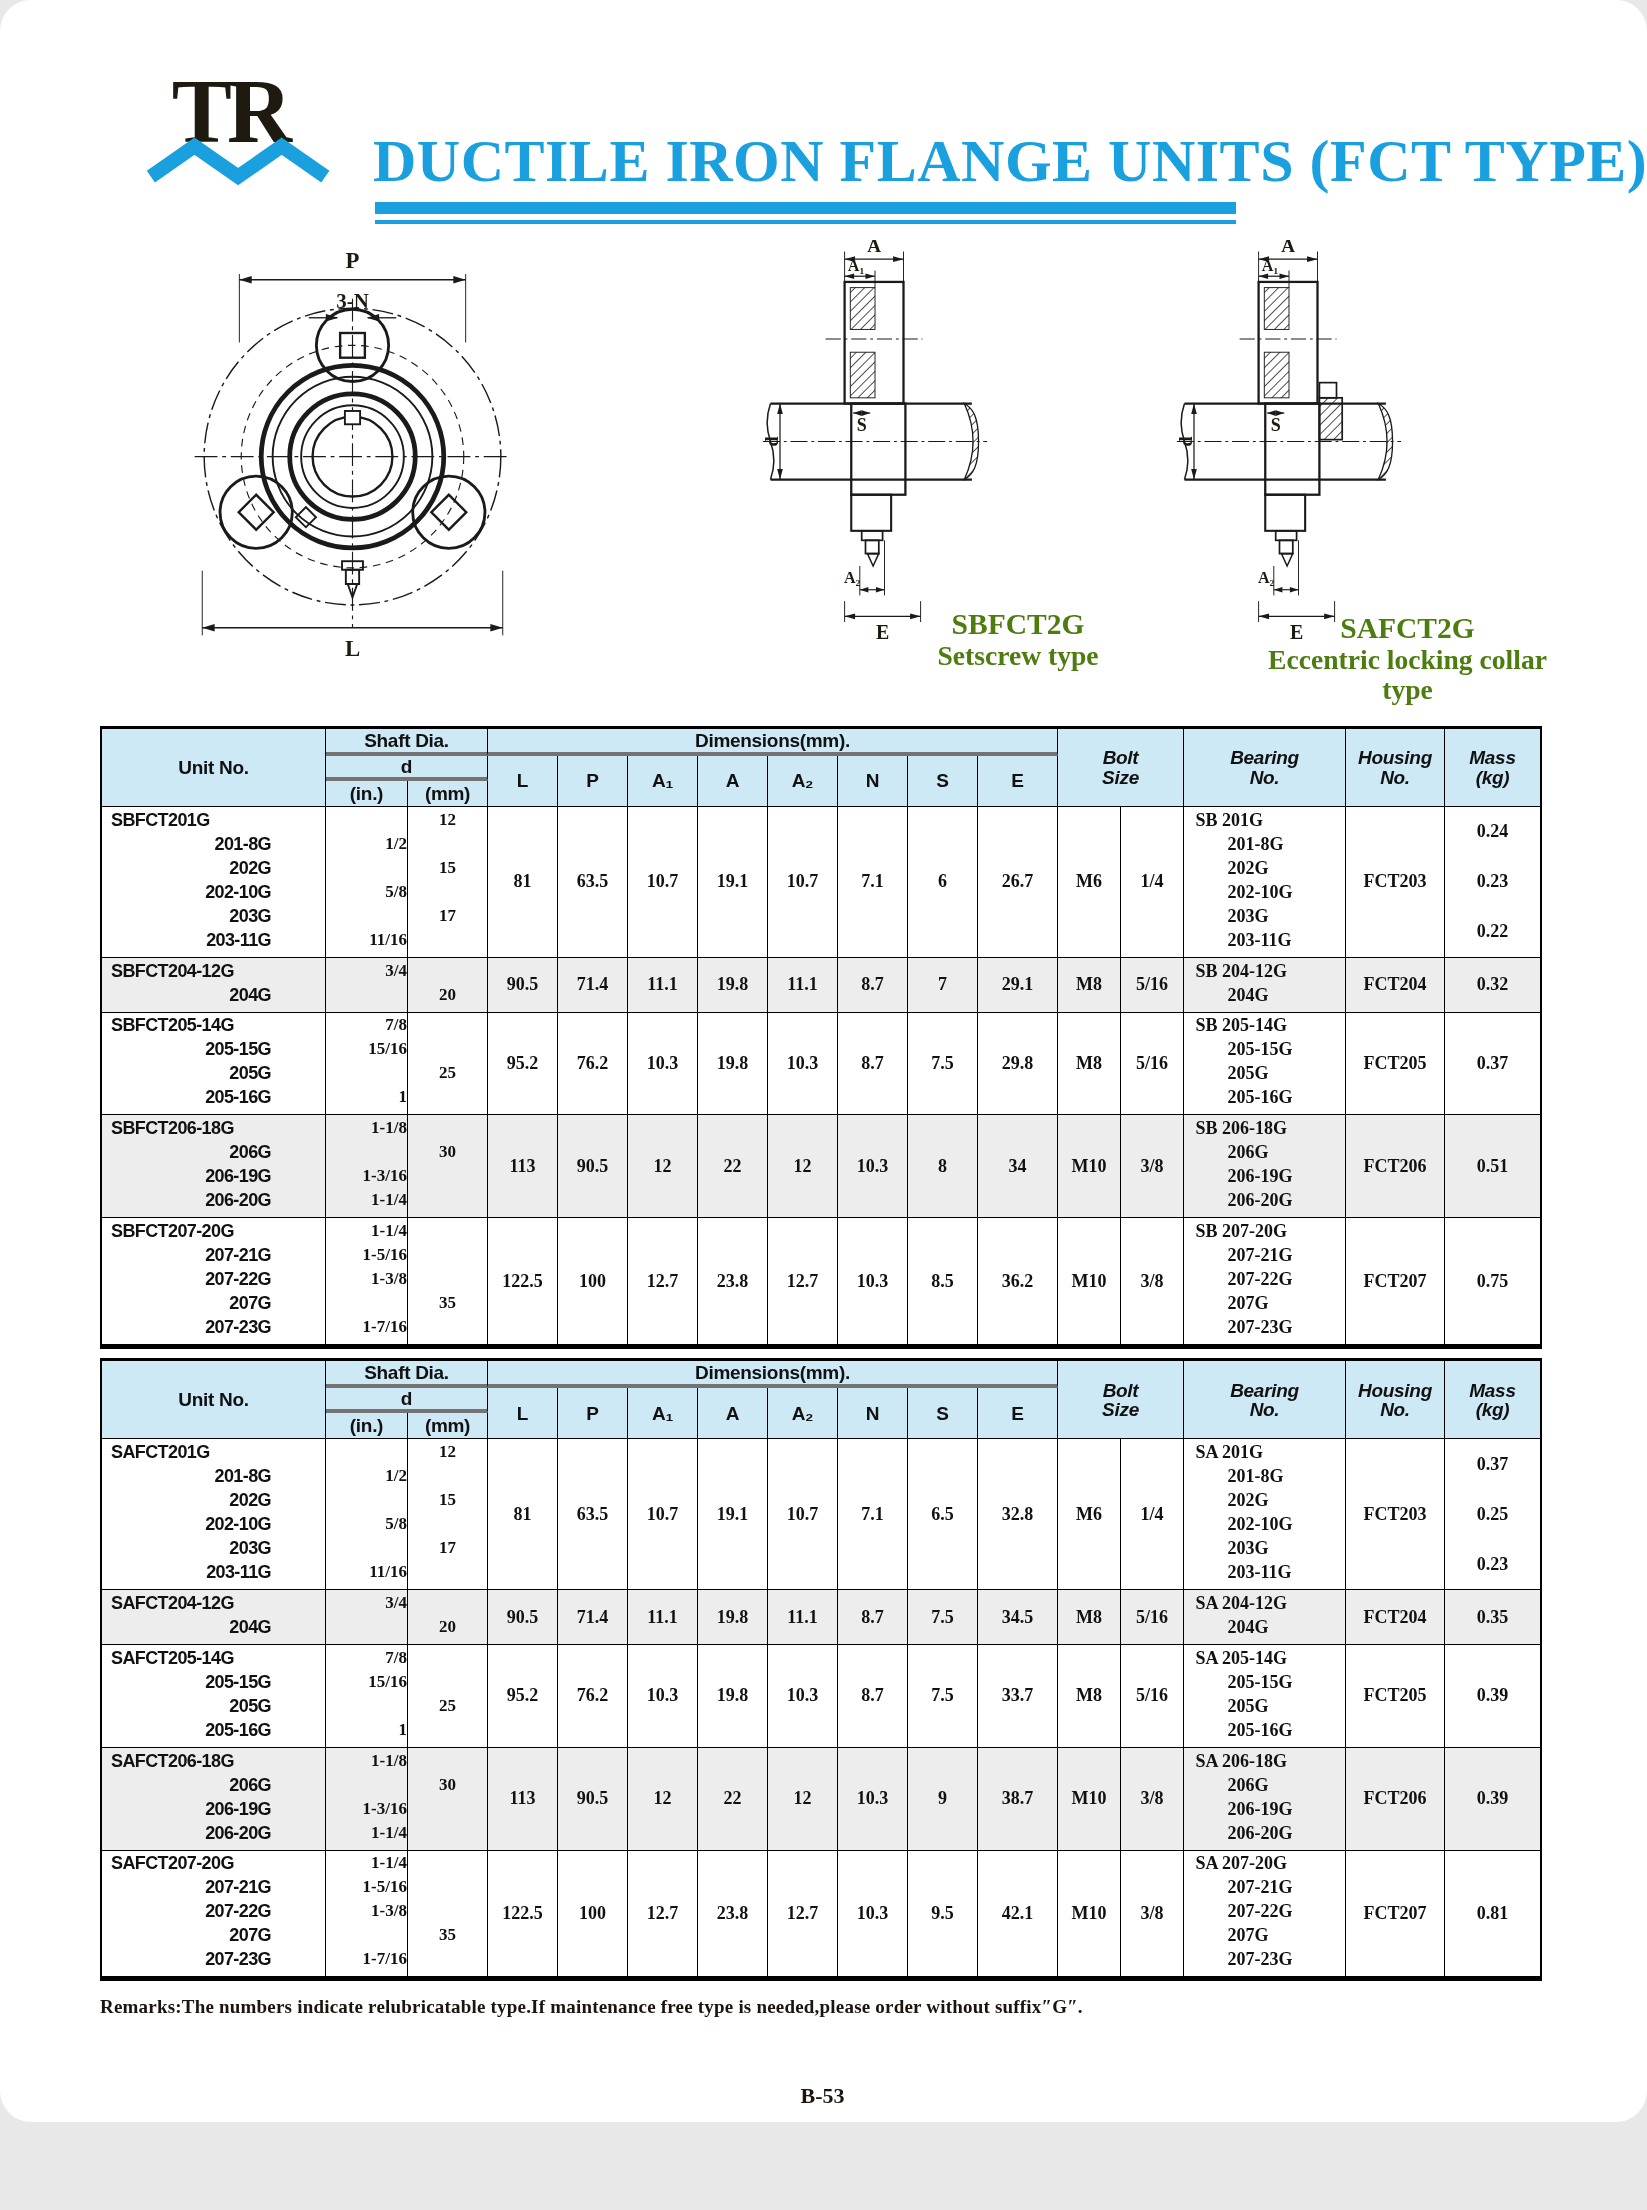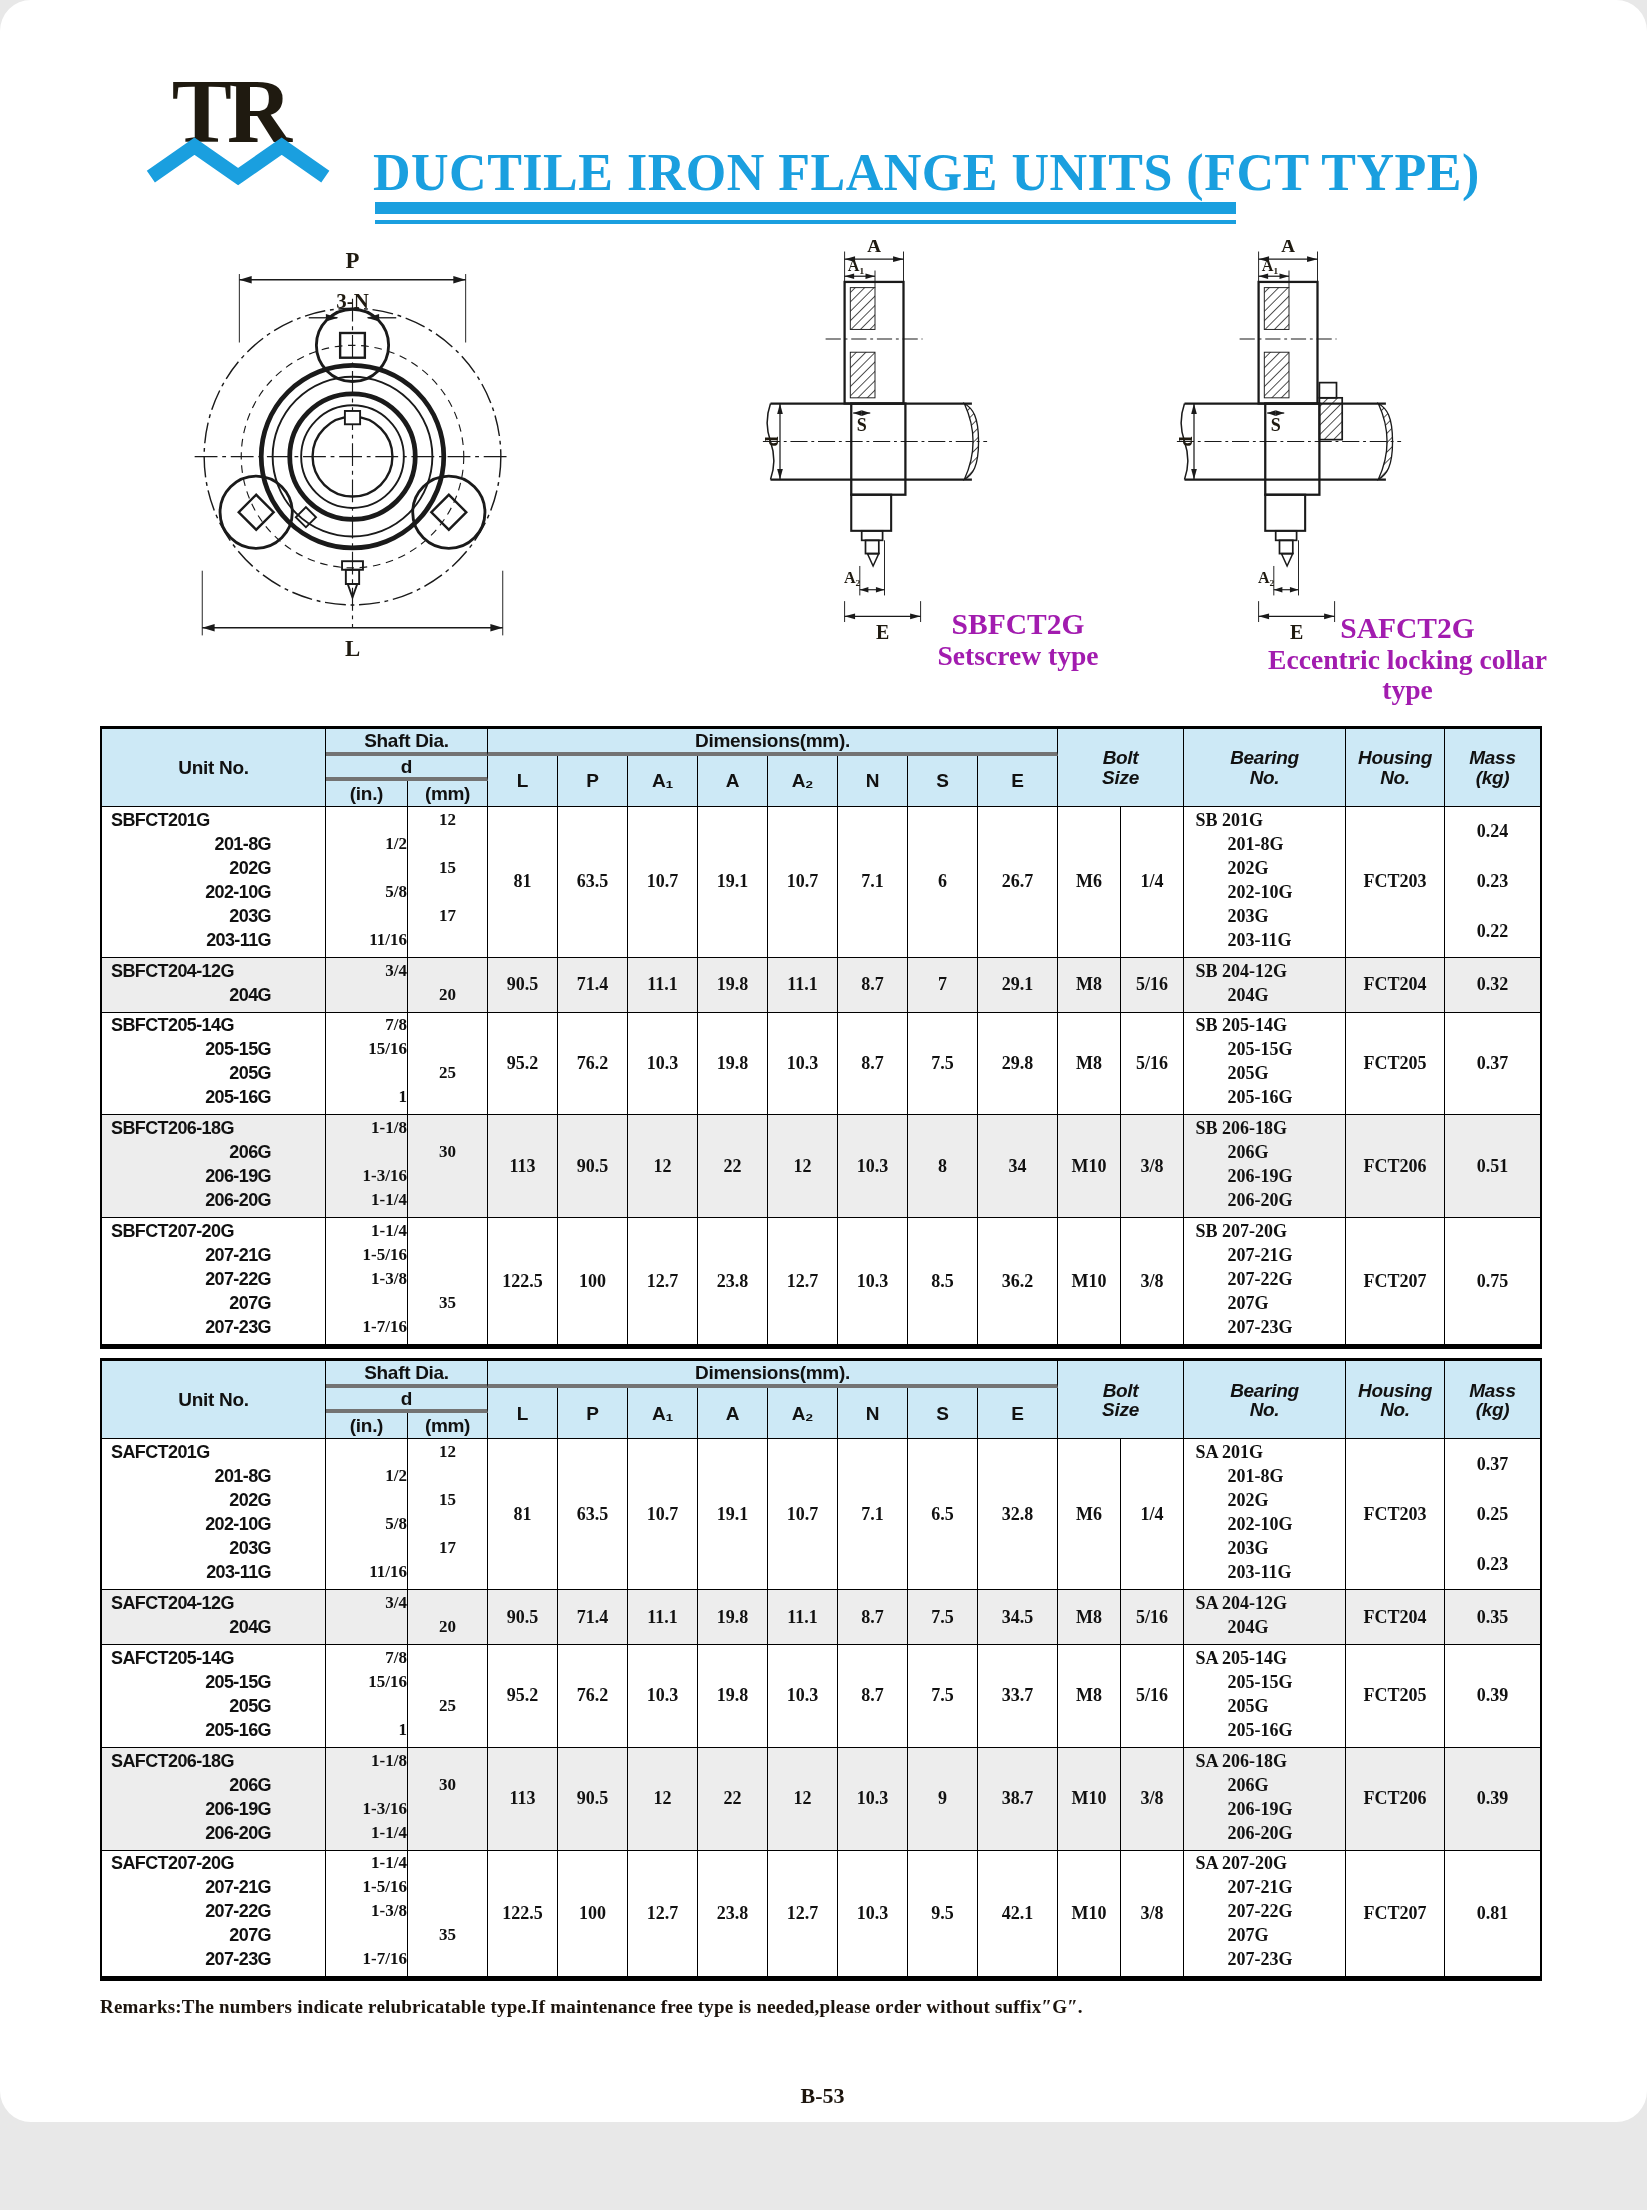--- a/index.html
+++ b/index.html
@@ -1,28 +1,28 @@
 <!DOCTYPE html>
 <html style="font-size:15px"><head>
 <meta charset="utf-8">
 <style>
   html,body{margin:0;padding:0;background:#e8e8e8;}
   .page{position:relative;width:1647px;height:2122px;background:#ffffff;overflow:hidden;
         font-family:"Liberation Sans",sans-serif;color:#111;border-radius:31px;}
   
   .logo{position:absolute;left:139px;top:59px;}
   .title{position:absolute;left:373px;top:127px;font-family:"Liberation Serif",serif;
-         font-weight:700;font-size:52px;letter-spacing:0.5px;color:#1a9fdf;white-space:nowrap;margin-top:16px;}
+         font-weight:700;font-size:60px;letter-spacing:0.5px;color:#1a9fdf;white-space:nowrap;}
   .rule1{position:absolute;left:375px;top:202px;width:861px;height:12.4px;background:#1a9fdf;}
   .rule2{position:absolute;left:375px;top:220px;width:861px;height:3.8px;background:#1a9fdf;}
   
   .draw{position:absolute;}
   svg text{font-family:"Liberation Serif",serif;font-weight:700;fill:#1f1a10;}
   .caption{position:absolute;font-family:"Liberation Serif",serif;font-weight:700;
-           color:#a21caf;text-align:center;line-height:1.08;}
+           color:#4d7c0f;text-align:center;line-height:1.08;}
   .caption .cap-model{font-size:29.5px;}
   .caption .cap-type{font-size:27.6px;}
   
   :root{--cols:224px 82px 80px 70px 70px 70px 70px 70px 70px 70px 80px 63px 63px 162px 99px 95px;}
   .tables-flow{position:absolute;left:100px;top:726px;width:1455px;}
   .dtable{border:2.9px solid #000;border-top-width:3.8px;border-bottom-width:5.7px;width:max-content;background:#fff;}
   .dtable + .dtable{margin-top:9.5px;}
   .thead{display:grid;grid-template-columns:var(--cols);grid-template-rows:27px 25px 25px;
          background:#cde9f6;border-bottom:1.9px solid #000;}
   .h{display:flex;align-items:center;justify-content:center;text-align:center;

